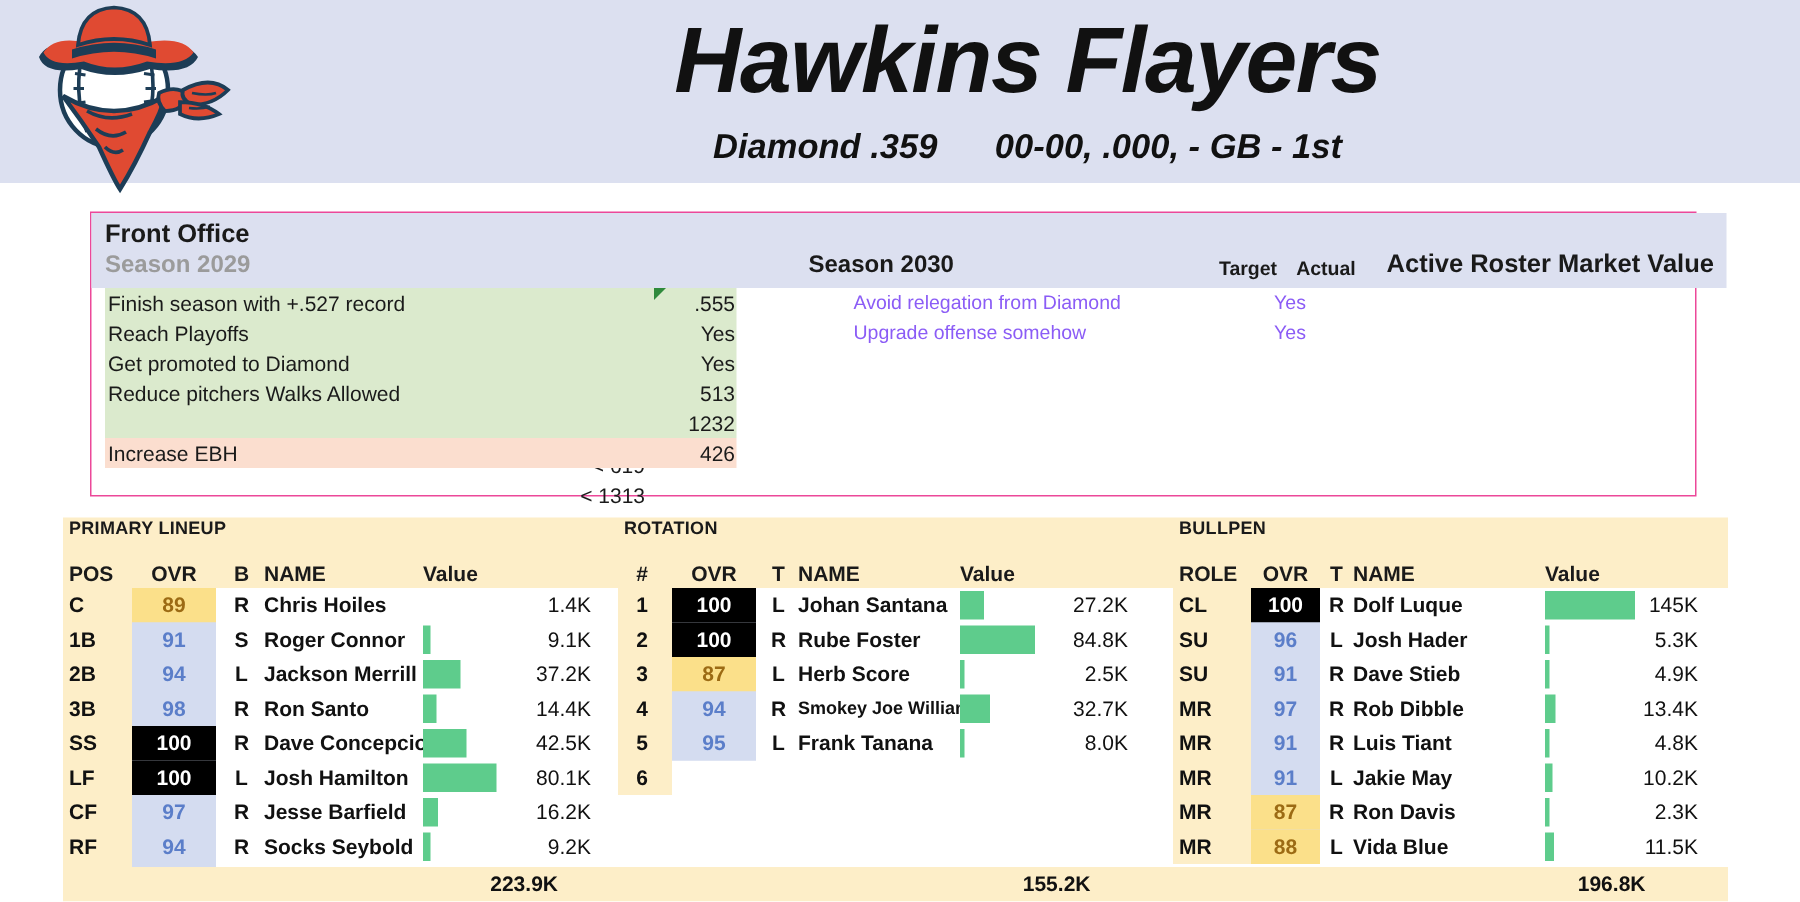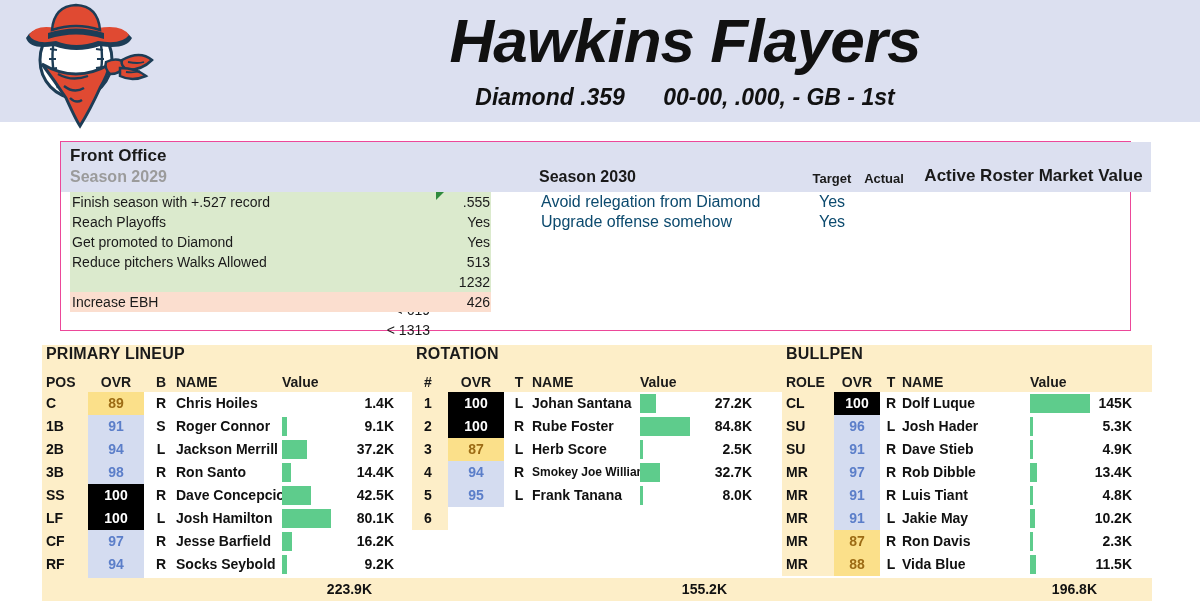--- a/index.html
+++ b/index.html
@@ -90,46 +90,46 @@
   .goal-actual { position:absolute; left:370px; top:0; width:50px; text-align:right; }
   .tri {
     position:absolute; left:366px; top:0px;
     width:0; height:0;
     border-left:8px solid #2f8a3c;
     border-bottom:8px solid transparent;
   }
 
   
   .goals30 { position:absolute; left:478px; top:50px; width:375px; }
-  .g30-row { position:relative; height:20px; line-height:20px; font-size:16px; color:#0c4a6e; }
+  .g30-row { position:relative; height:20px; line-height:20px; font-size:13px; color:#8b5cf6;margin-left:28px; }
   .g30-label { position:absolute; left:2px; top:0; }
   .g30-target { position:absolute; left:267px; top:0; width:52px; text-align:center; }
   .g30-actual { position:absolute; left:319px; top:0; width:52px; text-align:center; }
 
   
   .sect { position:absolute; top:345px; }
   .sect-title {
     position:absolute; left:4px; top:0;
-    font-size:16px; font-weight:bold; color:#1a1a1a;
+    font-size:12px; font-weight:bold; color:#1a1a1a;
     letter-spacing:0.2px;
   }
   .band-cream { position:absolute; left:0; top:0; background:#fdeec8; }
   .hdr-row {
     position:absolute; left:0; top:27px; height:20px; line-height:20px;
     font-size:14px; font-weight:bold; color:#1a1a1a;
   }
   .rows { position:absolute; left:0; top:47px; }
   .prow { position:relative; height:23px; line-height:23px; font-size:14px; color:#111; }
 
   .c-pos { position:absolute; font-weight:bold; }
   .c-ovr { position:absolute; text-align:center; font-weight:bold; font-size:14px; }
   .c-hand { position:absolute; text-align:center; font-weight:bold; }
   .c-name { position:absolute; font-weight:bold; white-space:nowrap; }
   .c-name.small { font-size:12px; }
-  .c-val { position:absolute; text-align:right; font-weight:bold; }
+  .c-val { position:absolute; text-align:right; font-weight:normal; }
   .valbar { position:absolute; background:#5ecc8c; height:19px; top:2px; }
 
   .ovr-black { background:#000; color:#fff; }
   .ovr-blue  { background:#d4dcf0; color:#5b7ec9; }
   .ovr-gold  { background:#fbe08a; color:#9c6b14; }
 
   .ovr-colbg { position:absolute; background:#d4dcf0; }
   .pos-colbg { position:absolute; background:#fdeec8; }
 
   .total-band {

